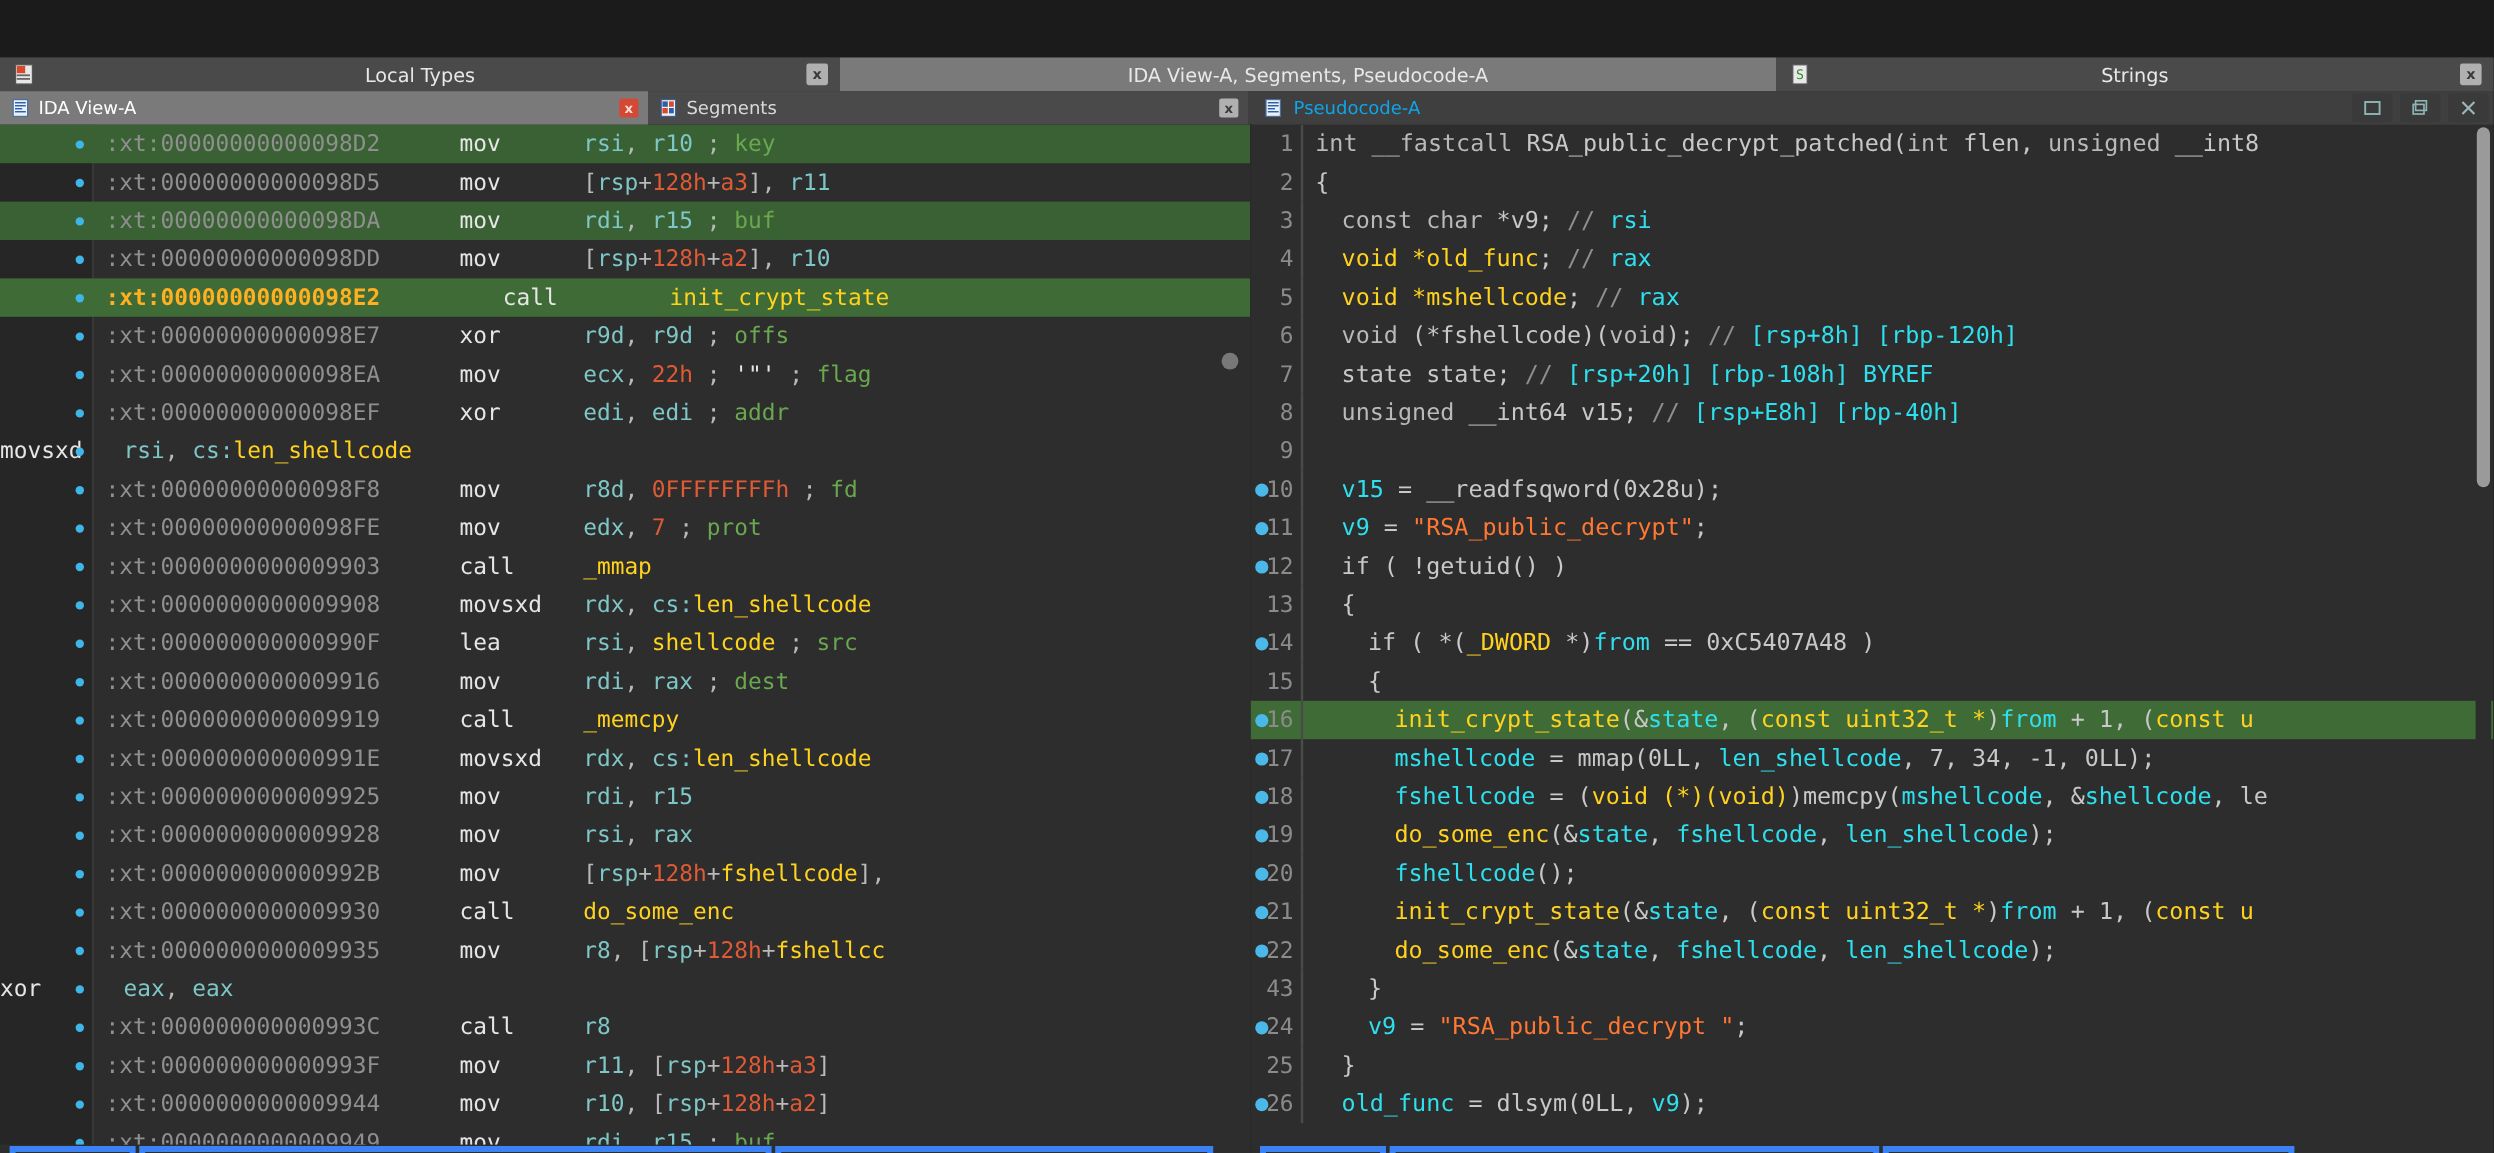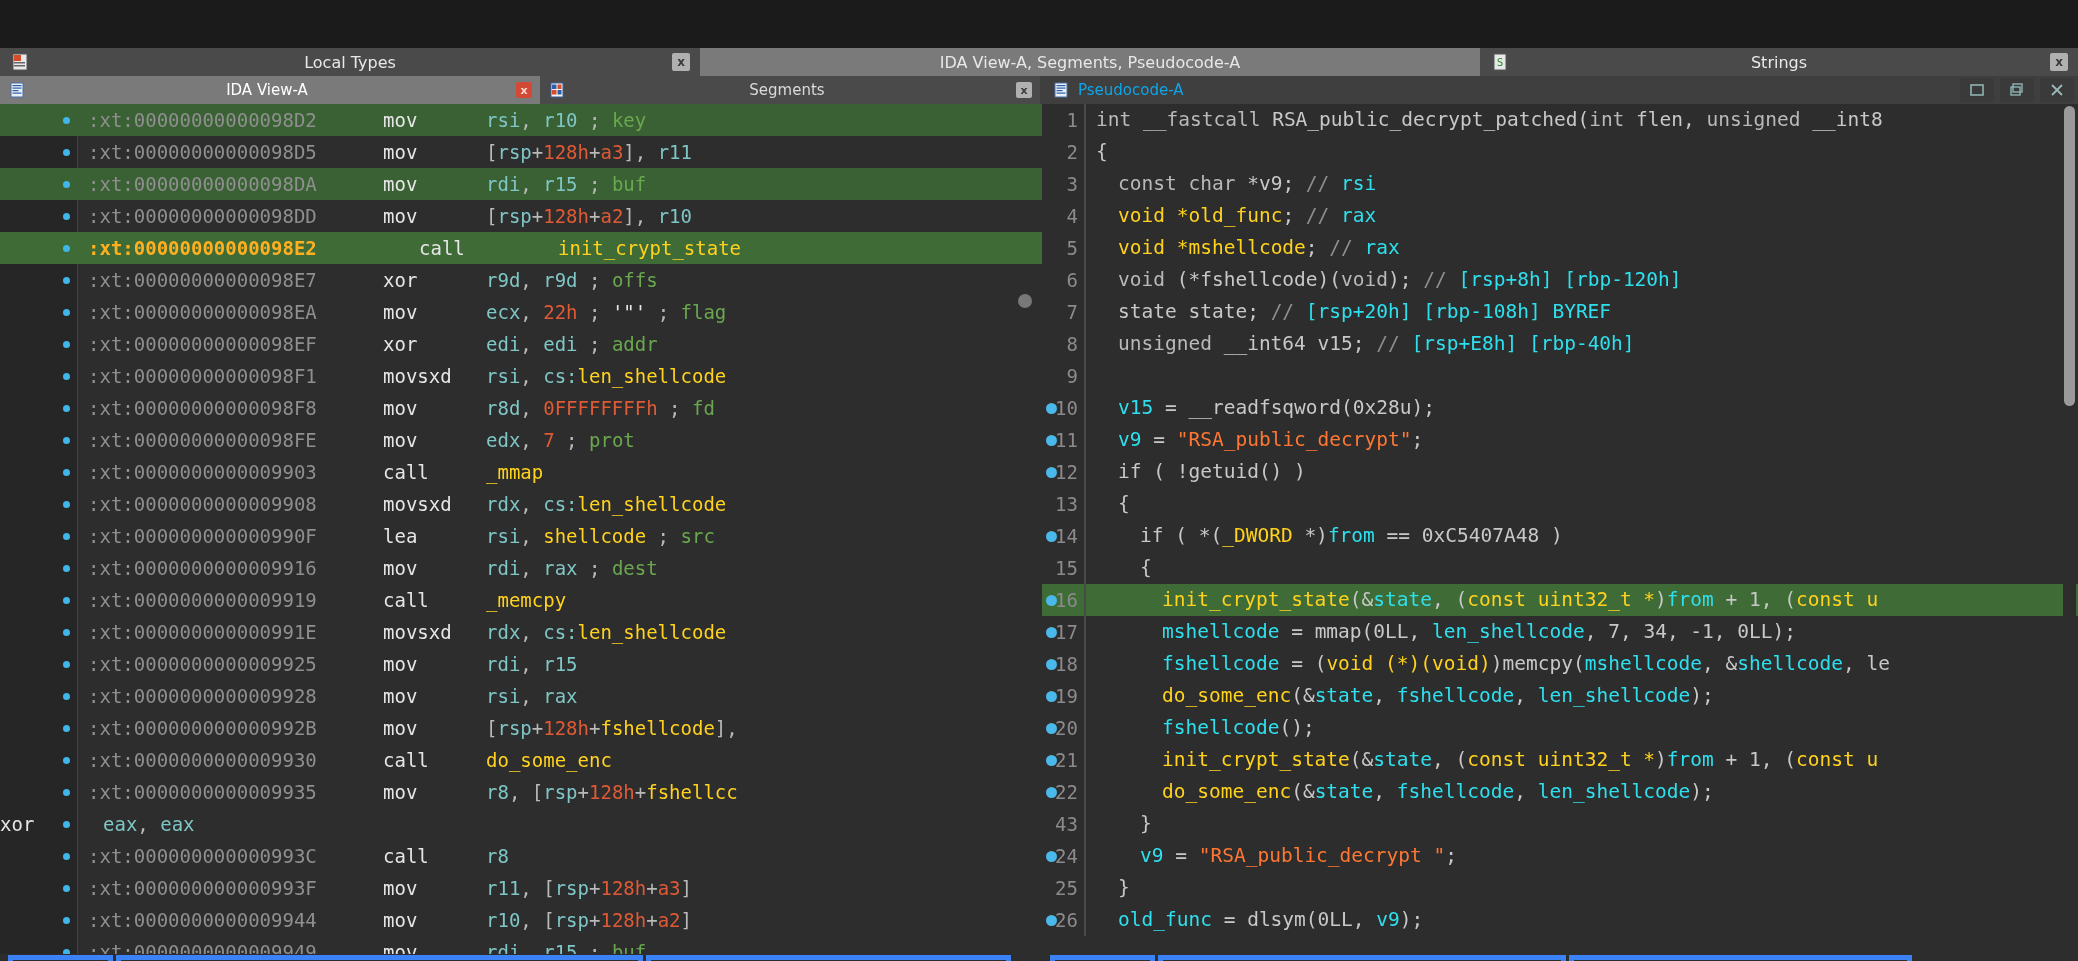--- a/index.html
+++ b/index.html
@@ -46,21 +46,21 @@
   .inner-tabbar {
     position: absolute; left: 0; top: 28px; width: 2078px; height: 28px;
     background: #3f3f3f; display: flex; align-items: stretch;
   }
   .itab {
     display: flex; align-items: center; height: 28px;
     background: #4a4a4a; color: #dadada; font-size: 15px; padding: 0 8px;
   }
   .itab.active { background: #7a7a7a; color: #ffffff; }
   .itab.plain { background: #3f3f3f; }
-  .itab .itab-label { flex: 1; text-align: center; white-space: nowrap; padding: 0 6px; }
+  .itab .itab-label { flex: 1; text-align: left; white-space: nowrap; padding: 0 6px; }
   .itab .ico { width: 18px; height: 18px; flex: 0 0 18px; }
   .itab .xbtn {
     width: 16px; height: 16px; flex: 0 0 16px; margin-left: 8px;
     border-radius: 2px; font-size: 11px; font-weight: bold;
     display: flex; align-items: center; justify-content: center;
   }
   .xbtn.red { background: #d24a36; color: #ffd9d0; }
   .xbtn.grey { background: #b0b0b0; color: #3a3a3a; }
 
   
@@ -321,21 +321,20 @@
             <span class="dis-ops"><span class="t-reg">ecx</span><span class="t-punc">, </span><span class="t-num">22h</span><span class="t-punc"> ; </span><span class="t-white">'"'</span><span class="t-punc"> ; </span><span class="t-cmt">flag</span></span>
           </div>
           <div class="dis-row">
             <span class="dis-dot"></span>
             <span class="dis-addr">:xt:00000000000098EF</span>
             <span class="dis-mn">xor</span>
             <span class="dis-ops"><span class="t-reg">edi</span><span class="t-punc">, </span><span class="t-reg">edi</span><span class="t-punc">     ; </span><span class="t-cmt">addr</span></span>
           </div>
           <div class="dis-row">
             <span class="dis-dot"></span>
-            <span class="dis-addr">:xt:00000000000098F1</span>
             <span class="dis-mn">movsxd</span>
             <span class="dis-ops"><span class="t-reg">rsi</span><span class="t-punc">, </span><span class="t-reg">cs:</span><span class="t-name">len_shellcode</span></span>
           </div>
           <div class="dis-row">
             <span class="dis-dot"></span>
             <span class="dis-addr">:xt:00000000000098F8</span>
             <span class="dis-mn">mov</span>
             <span class="dis-ops"><span class="t-reg">r8d</span><span class="t-punc">, </span><span class="t-num">0FFFFFFFFh</span><span class="t-punc"> ; </span><span class="t-cmt">fd</span></span>
           </div>
           <div class="dis-row">

